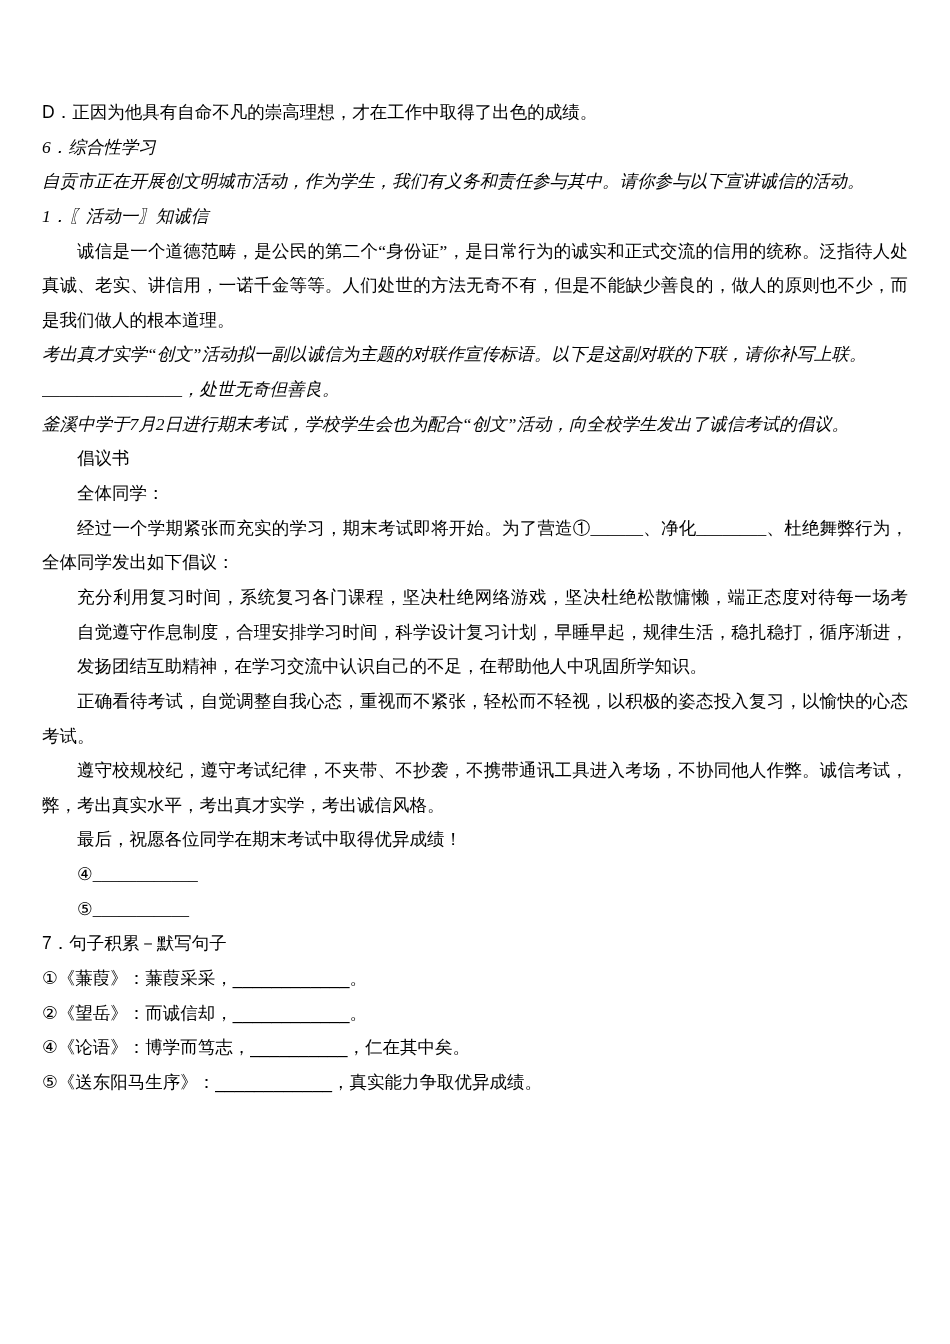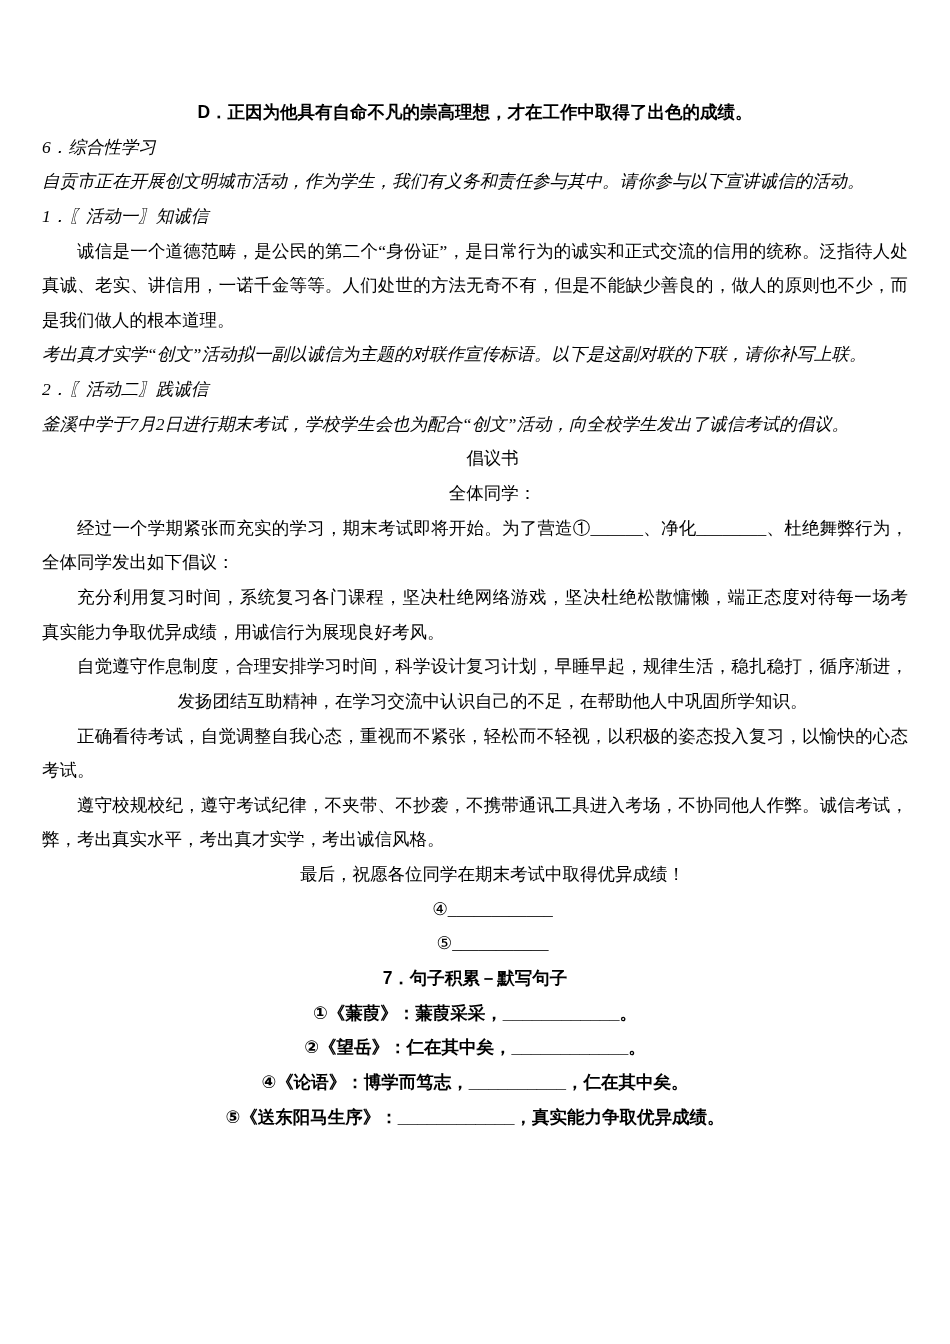--- a/index.html
+++ b/index.html
@@ -26,63 +26,60 @@
     overflow: hidden;
   }
   .line.song {
     font-family: "Liberation Serif", "DejaVu Serif", serif;
     font-style: italic;
   }
   .line.kai {
     font-family: "Liberation Serif", "DejaVu Serif", serif;
   }
   .line.bold {
-    font-weight: 700;
+    font-weight: 400;
     font-family: "Liberation Sans", "DejaVu Sans", sans-serif;
-    text-align: center;
   }
   .line.indent {
     padding-left: 35px;
-    text-align: center;
   }
   .line.stretch {
     white-space: normal;
     text-align: justify;
     text-align-last: justify;
   }
 </style>
 </head>
 <body>
 
 <div class="page">
   <div id="lines">
       <div class="line bold">D．正因为他具有自命不凡的崇高理想，才在工作中取得了出色的成绩。</div>
       <div class="line song">6．综合性学习</div>
       <div class="line song">自贡市正在开展创文明城市活动，作为学生，我们有义务和责任参与其中。请你参与以下宣讲诚信的活动。</div>
       <div class="line song">1．〖活动一〗知诚信</div>
       <div class="line kai indent stretch">诚信是一个道德范畴，是公民的第二个“身份证”，是日常行为的诚实和正式交流的信用的统称。泛指待人处事</div>
       <div class="line kai stretch">真诚、老实、讲信用，一诺千金等等。人们处世的方法无奇不有，但是不能缺少善良的，做人的原则也不少，而诚信却</div>
       <div class="line kai">是我们做人的根本道理。</div>
       <div class="line song">考出真才实学“创文”活动拟一副以诚信为主题的对联作宣传标语。以下是这副对联的下联，请你补写上联。</div>
-      <div class="line song">2．〖活动二〗践诚信</div>
+      <div class="line song">________________，处世无奇但善良。</div>
       <div class="line song">釜溪中学于7月2日进行期末考试，学校学生会也为配合“创文”活动，向全校学生发出了诚信考试的倡议。</div>
       <div class="line kai indent">倡议书</div>
       <div class="line kai indent">全体同学：</div>
       <div class="line kai indent stretch">经过一个学期紧张而充实的学习，期末考试即将开始。为了营造①______、净化________、杜绝舞弊行为，特向</div>
       <div class="line kai">全体同学发出如下倡议：</div>
       <div class="line kai indent stretch">充分利用复习时间，系统复习各门课程，坚决杜绝网络游戏，坚决杜绝松散慵懒，端正态度对待每一场考试，靠</div>
-      <div class="line kai">真实能力争取优异成绩，用诚信行为展现良好考风。</div>
       <div class="line kai indent stretch">自觉遵守作息制度，合理安排学习时间，科学设计复习计划，早睡早起，规律生活，稳扎稳打，循序渐进，以饱</div>
       <div class="line kai indent">发扬团结互助精神，在学习交流中认识自己的不足，在帮助他人中巩固所学知识。</div>
       <div class="line kai indent stretch">正确看待考试，自觉调整自我心态，重视而不紧张，轻松而不轻视，以积极的姿态投入复习，以愉快的心态迎接</div>
       <div class="line kai">考试。</div>
       <div class="line kai indent stretch">遵守校规校纪，遵守考试纪律，不夹带、不抄袭，不携带通讯工具进入考场，不协同他人作弊。诚信考试，杜绝舞</div>
       <div class="line kai">弊，考出真实水平，考出真才实学，考出诚信风格。</div>
       <div class="line kai indent">最后，祝愿各位同学在期末考试中取得优异成绩！</div>
       <div class="line kai indent">④____________</div>
       <div class="line kai indent">⑤___________</div>
       <div class="line bold">7．句子积累－默写句子</div>
       <div class="line bold">①《蒹葭》：蒹葭采采，____________。</div>
-      <div class="line bold">②《望岳》：仁在其中矣，____________。</div>
+      <div class="line bold">②《望岳》：而诚信却，____________。</div>
       <div class="line bold">④《论语》：博学而笃志，__________，仁在其中矣。</div>
       <div class="line bold">⑤《送东阳马生序》：____________，真实能力争取优异成绩。</div>
     </div>
 </div>
 
 </body></html>

